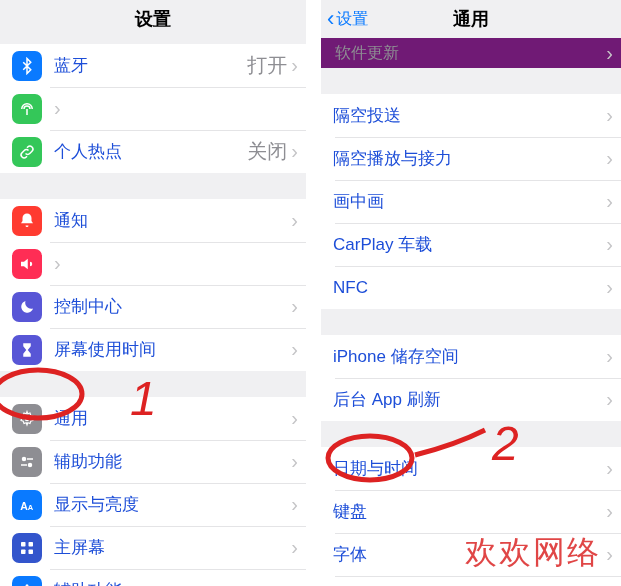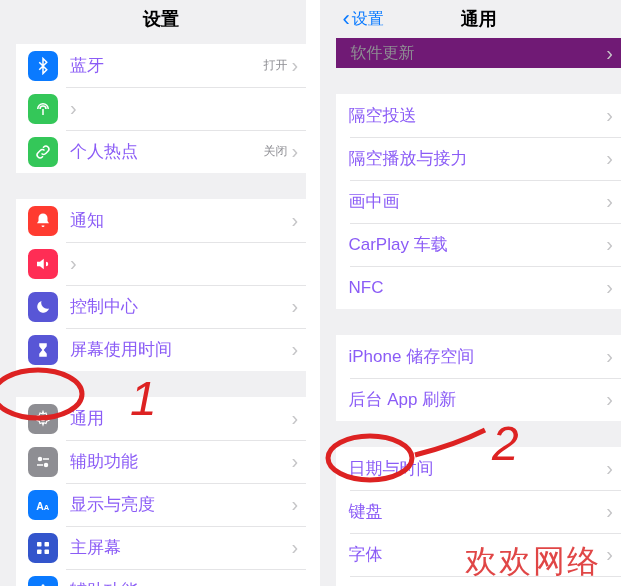--- a/index.html
+++ b/index.html
@@ -1,39 +1,39 @@
 <!DOCTYPE html>
 <html><head>
   <meta charset="utf-8">
   <style>
     * { margin: 0; padding: 0; box-sizing: border-box; font-family: -apple-system, "PingFang SC", "Helvetica Neue", sans-serif; }
     body { width: 621px; height: 586px; background: #f0f0f2; display: flex; position: relative; overflow: hidden; }
-    .panel { height: 100%; background: #f0f0f2; overflow: hidden; margin-left: 16px; }
+    .panel { height: 100%; background: #f0f0f2; overflow: hidden; }
     .panel-left { width: 306px; }
     .panel-divider { width: 15px; background: #fff; }
     .panel-right { width: 300px; }
     .header { position: relative; height: 38px; display: flex; align-items: center; justify-content: center; background: #f0f0f2; }
     .header-title { font-size: 18px; font-weight: 600; color: #000; }
     .back-btn { position: absolute; left: 6px; display: flex; align-items: center; color: #0a7aff; font-size: 16px; }
     .back-btn .chev { font-size: 22px; margin-right: 2px; }
     .group { background: #fff; margin-bottom: 26px; border-radius: 0; }
     .row { display: flex; align-items: center; height: 43px; padding-left: 12px; padding-right: 8px; background: #fff; position: relative; }
     .row + .row::before { content: ""; position: absolute; top: 0; left: 50px; right: 0; height: 1px; background: #e4e4e6; }
     .panel-right .row + .row::before { left: 14px; }
     .icon { width: 30px; height: 30px; border-radius: 7px; display: flex; align-items: center; justify-content: center; margin-right: 12px; flex-shrink: 0; }
     .icon svg { width: 18px; height: 18px; }
-    .label { flex: 1; font-size: 17px; color: #8b5cf6; }
-    .value { font-size: 12px; color: #8e8e93; margin-right: 4px; }
+    .label { flex: 1; font-size: 17px; color: #1d4ed8; }
+    .value { font-size: 20px; color: #8e8e93; margin-right: 4px; }
     .chevron { color: #c5c5c7; font-size: 20px; }
     .small-gap { height: 6px; }
     .partial-top { display:flex; align-items:center; height:30px; padding-left:14px; padding-right:8px; background:#701a75; color:#8e8e93; font-size:16px; }
     .partial-top .chevron{ margin-left:auto; }
     .annotation-layer { position: absolute; top: 0; left: 0; width: 100%; height: 100%; pointer-events: none; }
     .annotation-layer svg { width: 100%; height: 100%; }
-    .watermark { position: absolute; right: 20px; bottom: 2px; font-size: 32px; color: #d33; font-weight: 400; letter-spacing: 2px; opacity: 0.9; }
+    .watermark { position: absolute; right: 20px; bottom: 11px; font-size: 32px; color: #d33; font-weight: 400; letter-spacing: 2px; opacity: 0.9; }
   </style>
 </head>
 <body>
 
 <div class="panel panel-left">
   <div class="header">
     <div class="header-title">设置</div>
   </div>
 
   <div class="small-gap"></div>

